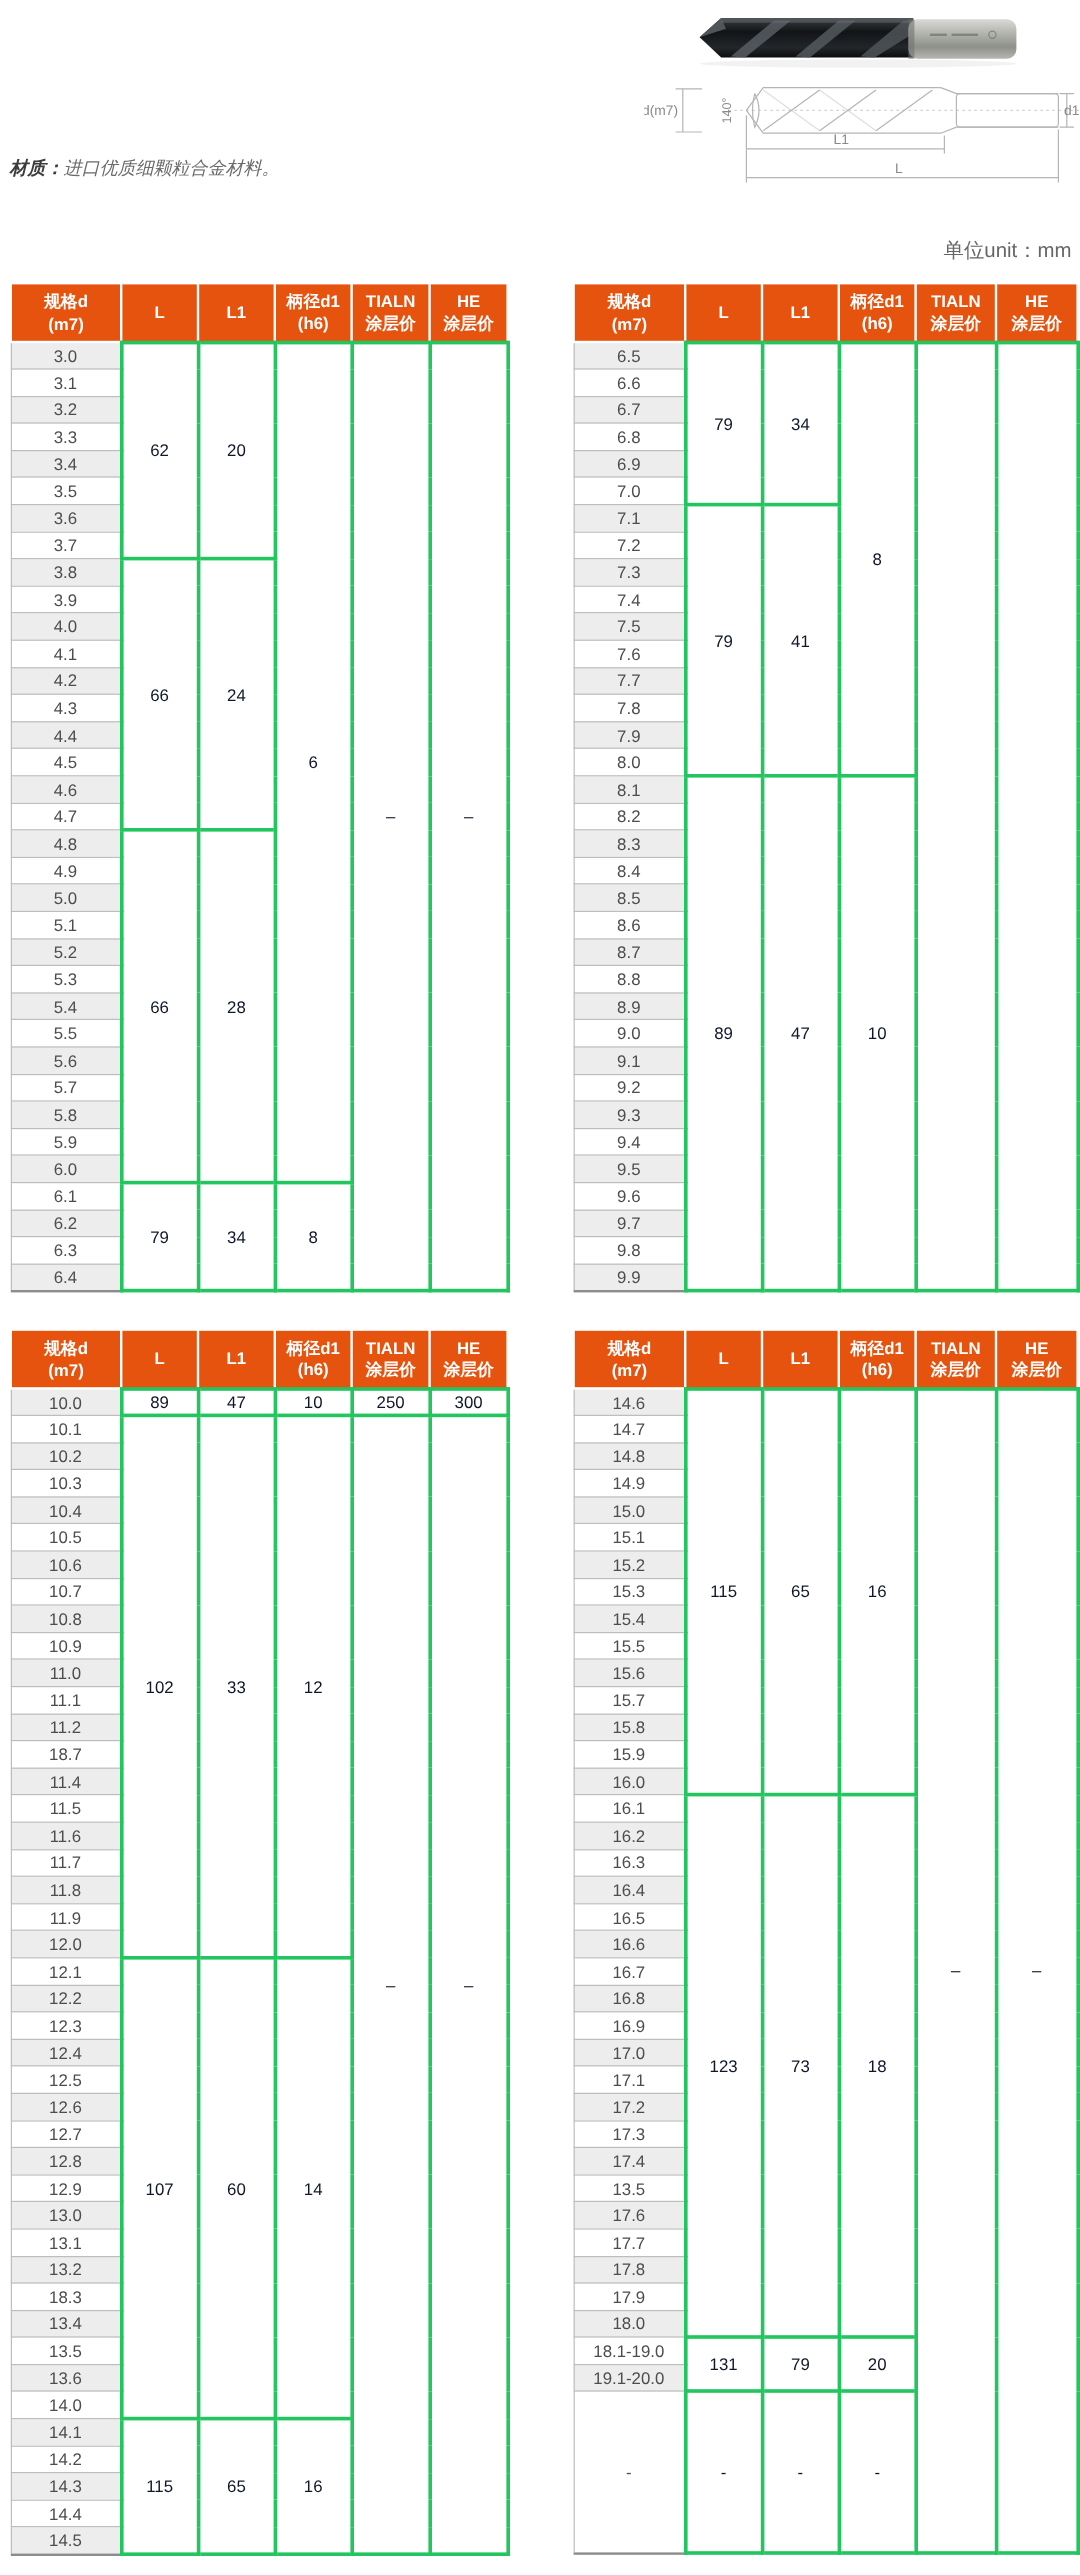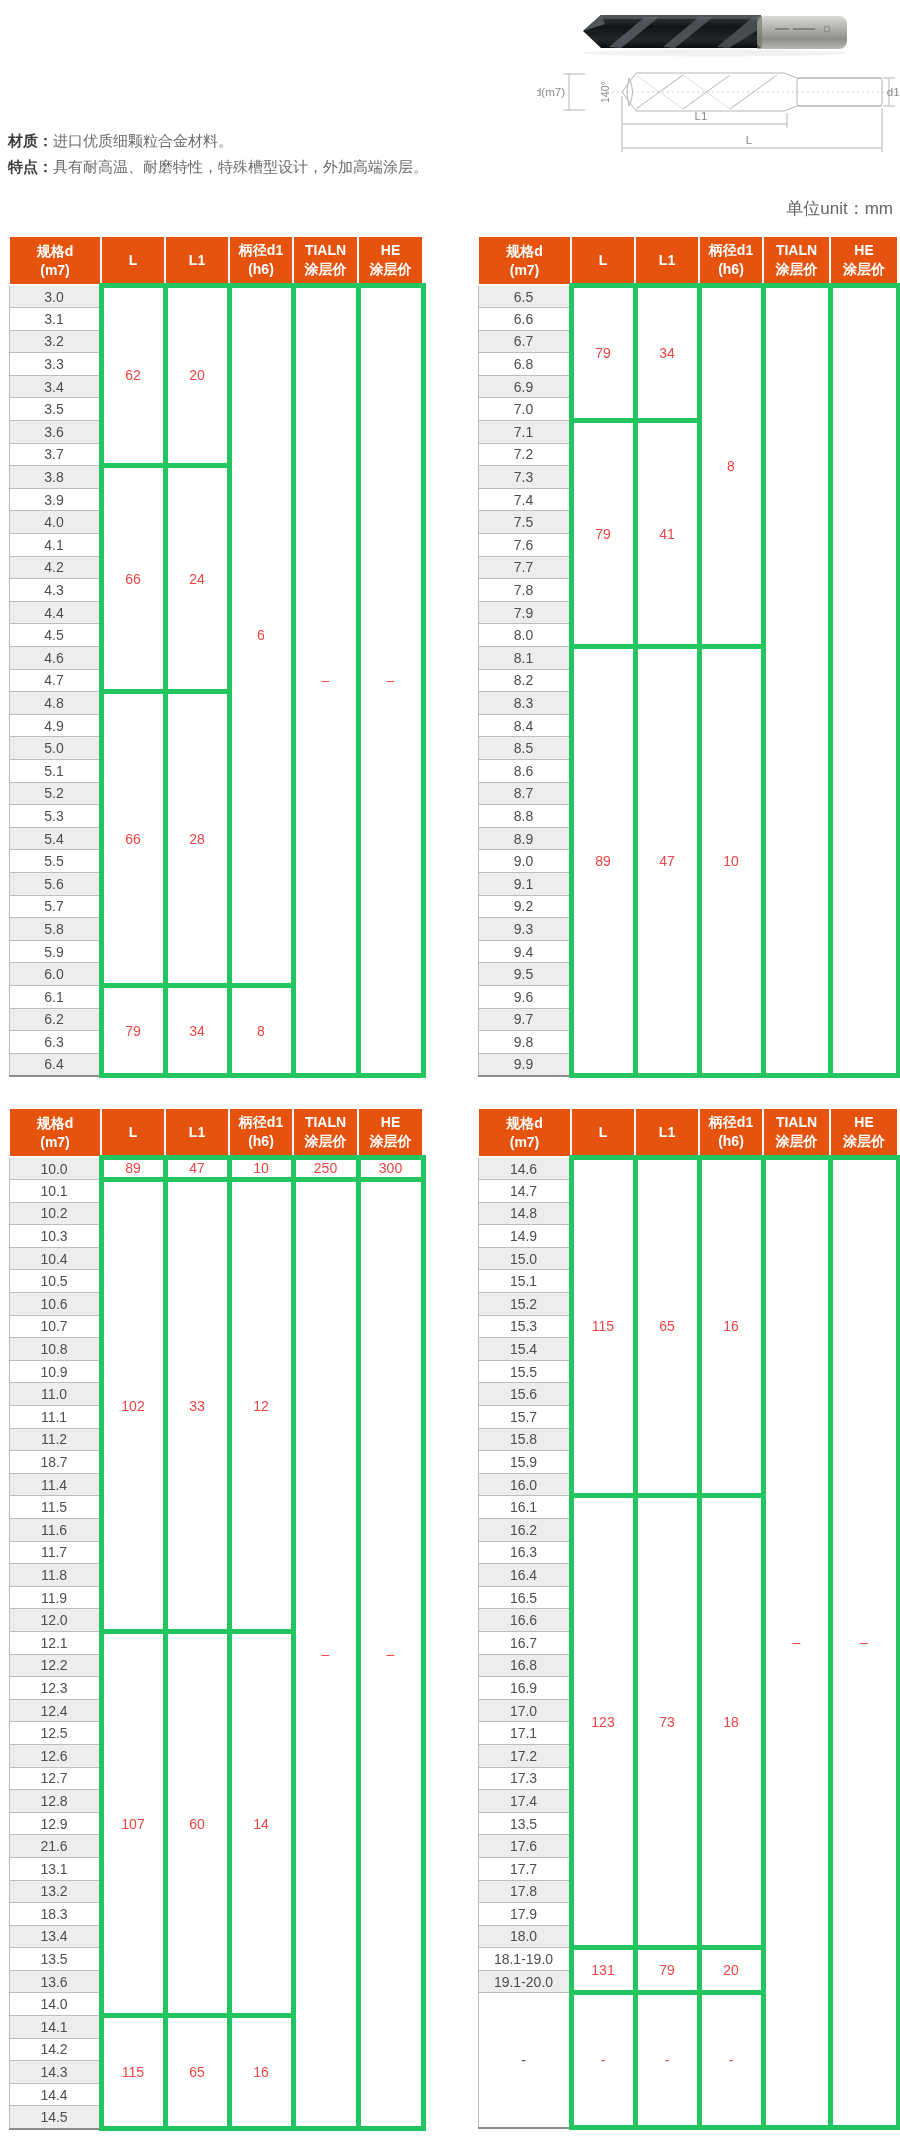--- a/index.html
+++ b/index.html
@@ -5,21 +5,21 @@
   html,body{margin:0;padding:0;}
   body{
     width:900px;height:2146px;position:relative;background:#ffffff;
     font-family:"Liberation Sans","DejaVu Sans",sans-serif;
   }
   
   .photo-wrap{position:absolute;left:575px;top:2px;width:280px;height:56px;}
   .diagram-wrap{position:absolute;left:537px;top:56px;width:385px;height:108px;}
   
   .desc{position:absolute;left:8px;top:131px;width:520px;}
-  .desc p{margin:0;padding:0;}
+  .desc p{margin:0;padding:0;font-style:italic;}
   .cn-line{font-size:15px;color:#6b6b6b;line-height:19px;}
   .cn-line .lbl{font-weight:bold;color:#3c3c3c;}
   .en-line{font-size:14.5px;color:#9a9a9a;line-height:19px;}
   .feat{margin-top:7px !important;}
   .unit{position:absolute;right:7px;top:197px;font-size:17px;color:#666;}
   
   .tbl{position:absolute;}
   .t1{left:8px;top:235px;width:414px;}
   .t2{left:477px;top:235px;width:420px;}
   .t3{left:8px;top:1107px;width:414px;}
@@ -29,21 +29,21 @@
   th{
     background:#e5530f;color:#fff;font-size:14px;font-weight:bold;
     white-space:pre-line;border:2px solid #ffffff;line-height:1.32;padding:0;
     font-family:"Liberation Sans","DejaVu Sans",sans-serif;
   }
   tbody tr{height:22.6px;}
   tr.tall{height:135px;}
   td{font-size:14px;color:#4d4d4d;text-align:center;vertical-align:middle;padding:0;}
   td.spec{border:1px solid #bdbdbd;background:#fff;}
   td.spec.shade{background:#ededed;}
-  td.val{border:5px solid #22c55e;color:#ef4444;}
+  td.val{border:3px solid #22c55e;color:#0f172a;}
   svg text{font-family:"Liberation Sans","DejaVu Sans",sans-serif;}
 </style>
 </head>
 <body>
 
 <div class="photo-wrap">
   <svg width="280" height="56" viewBox="0 0 280 56">
     <defs>
       <linearGradient id="gFlute" x1="0" y1="0" x2="0" y2="1">
         <stop offset="0" stop-color="#3a3d40"></stop>
@@ -108,21 +108,20 @@
     <text x="28" y="40" text-anchor="end" font-size="11.5" fill="#8a8a8a">d(m7)</text>
     <text x="72" y="47" font-size="10.5" fill="#8a8a8a" transform="rotate(-90 72 47)">140°</text>
     <text x="164" y="64" text-anchor="middle" font-size="11.5" fill="#8a8a8a">L1</text>
     <text x="212" y="88" text-anchor="middle" font-size="11.5" fill="#8a8a8a">L</text>
     <text x="383" y="40" text-anchor="end" font-size="11.5" fill="#8a8a8a">d1(h6)</text>
   </svg>
 </div>
 
 <div class="desc">
   <p class="cn-line"><span class="lbl">材质：</span><span>进口优质细颗粒合金材料。</span></p>
-  <p class="cn-line feat"><span class="lbl">特点：</span><span>具有耐高温、耐磨特性，特殊槽型设计，外加高端涂层。</span></p>
 </div>
 
 <div class="unit">单位unit：mm</div>
 
 <div class="tbl t1">
     <table>
       <colgroup>
         <col style="width: 92px;">
         <col style="width: 64px;">
         <col style="width: 64px;">
@@ -530,21 +529,21 @@
         <tr>
           <td class="spec">12.7</td>
         </tr>
         <tr>
           <td class="spec shade">12.8</td>
         </tr>
         <tr>
           <td class="spec">12.9</td>
         </tr>
         <tr>
-          <td class="spec shade">21.6</td>
+          <td class="spec shade">13.0</td>
         </tr>
         <tr>
           <td class="spec">13.1</td>
         </tr>
         <tr>
           <td class="spec shade">13.2</td>
         </tr>
         <tr>
           <td class="spec">18.3</td>
         </tr>

